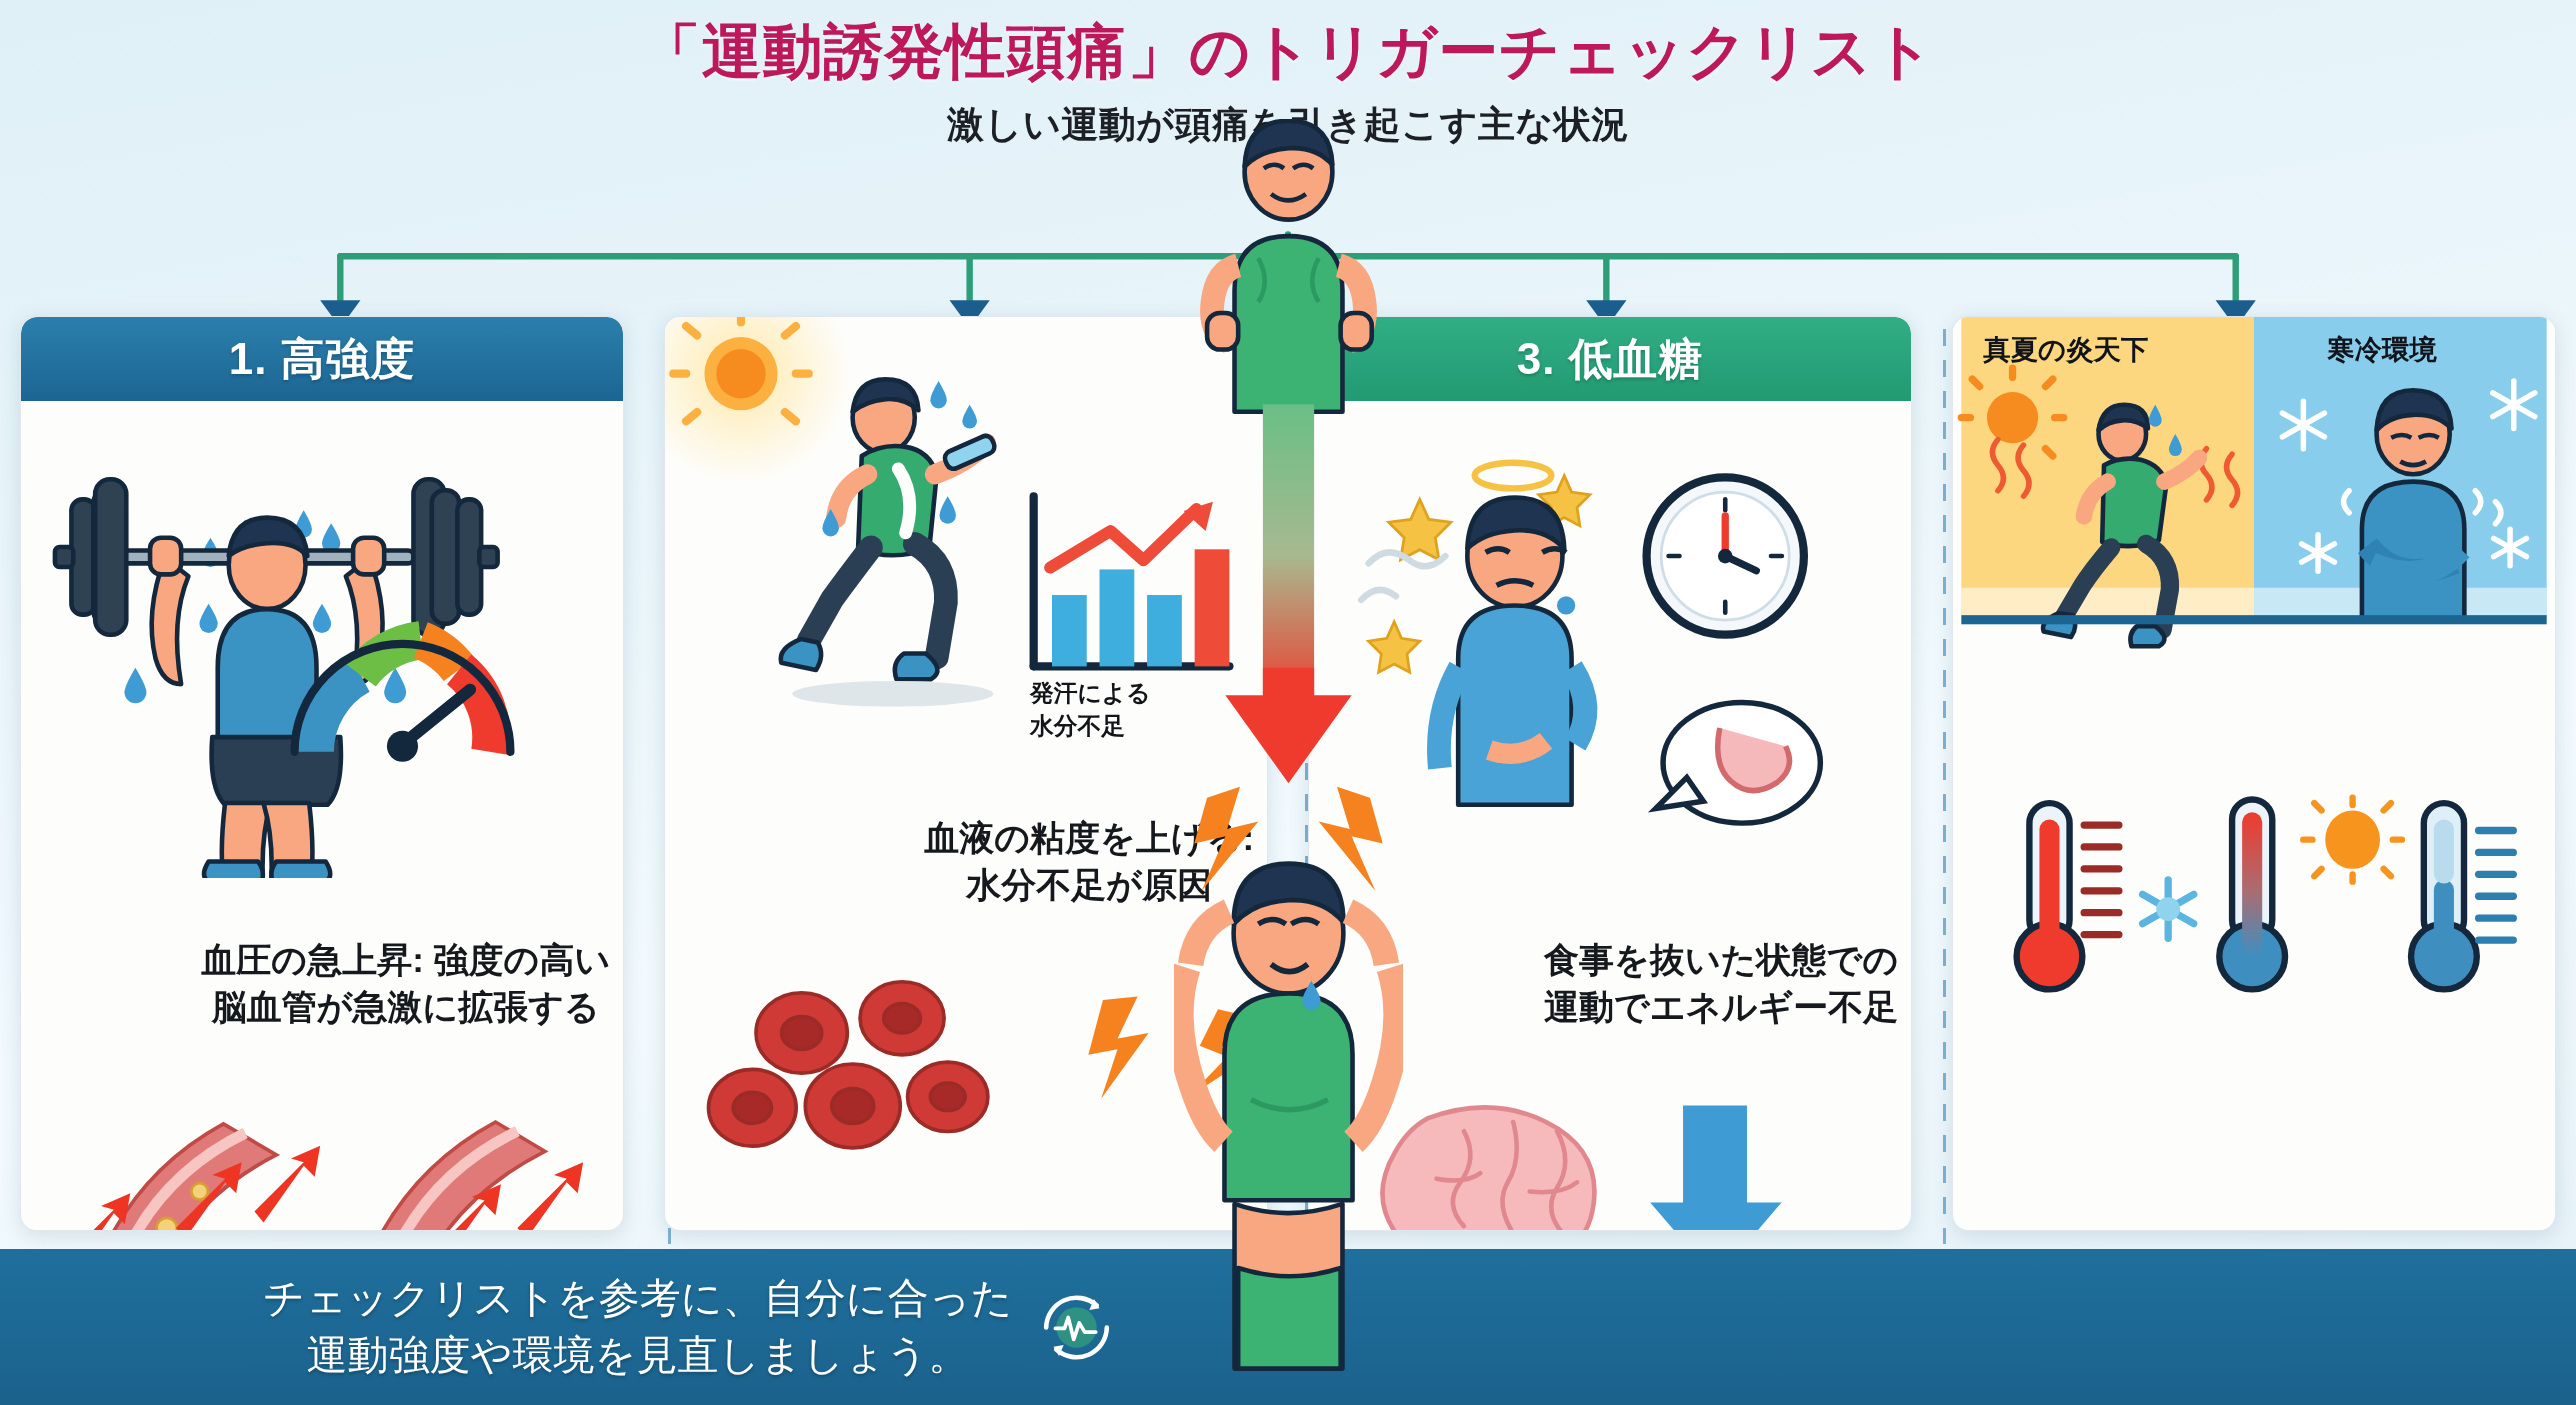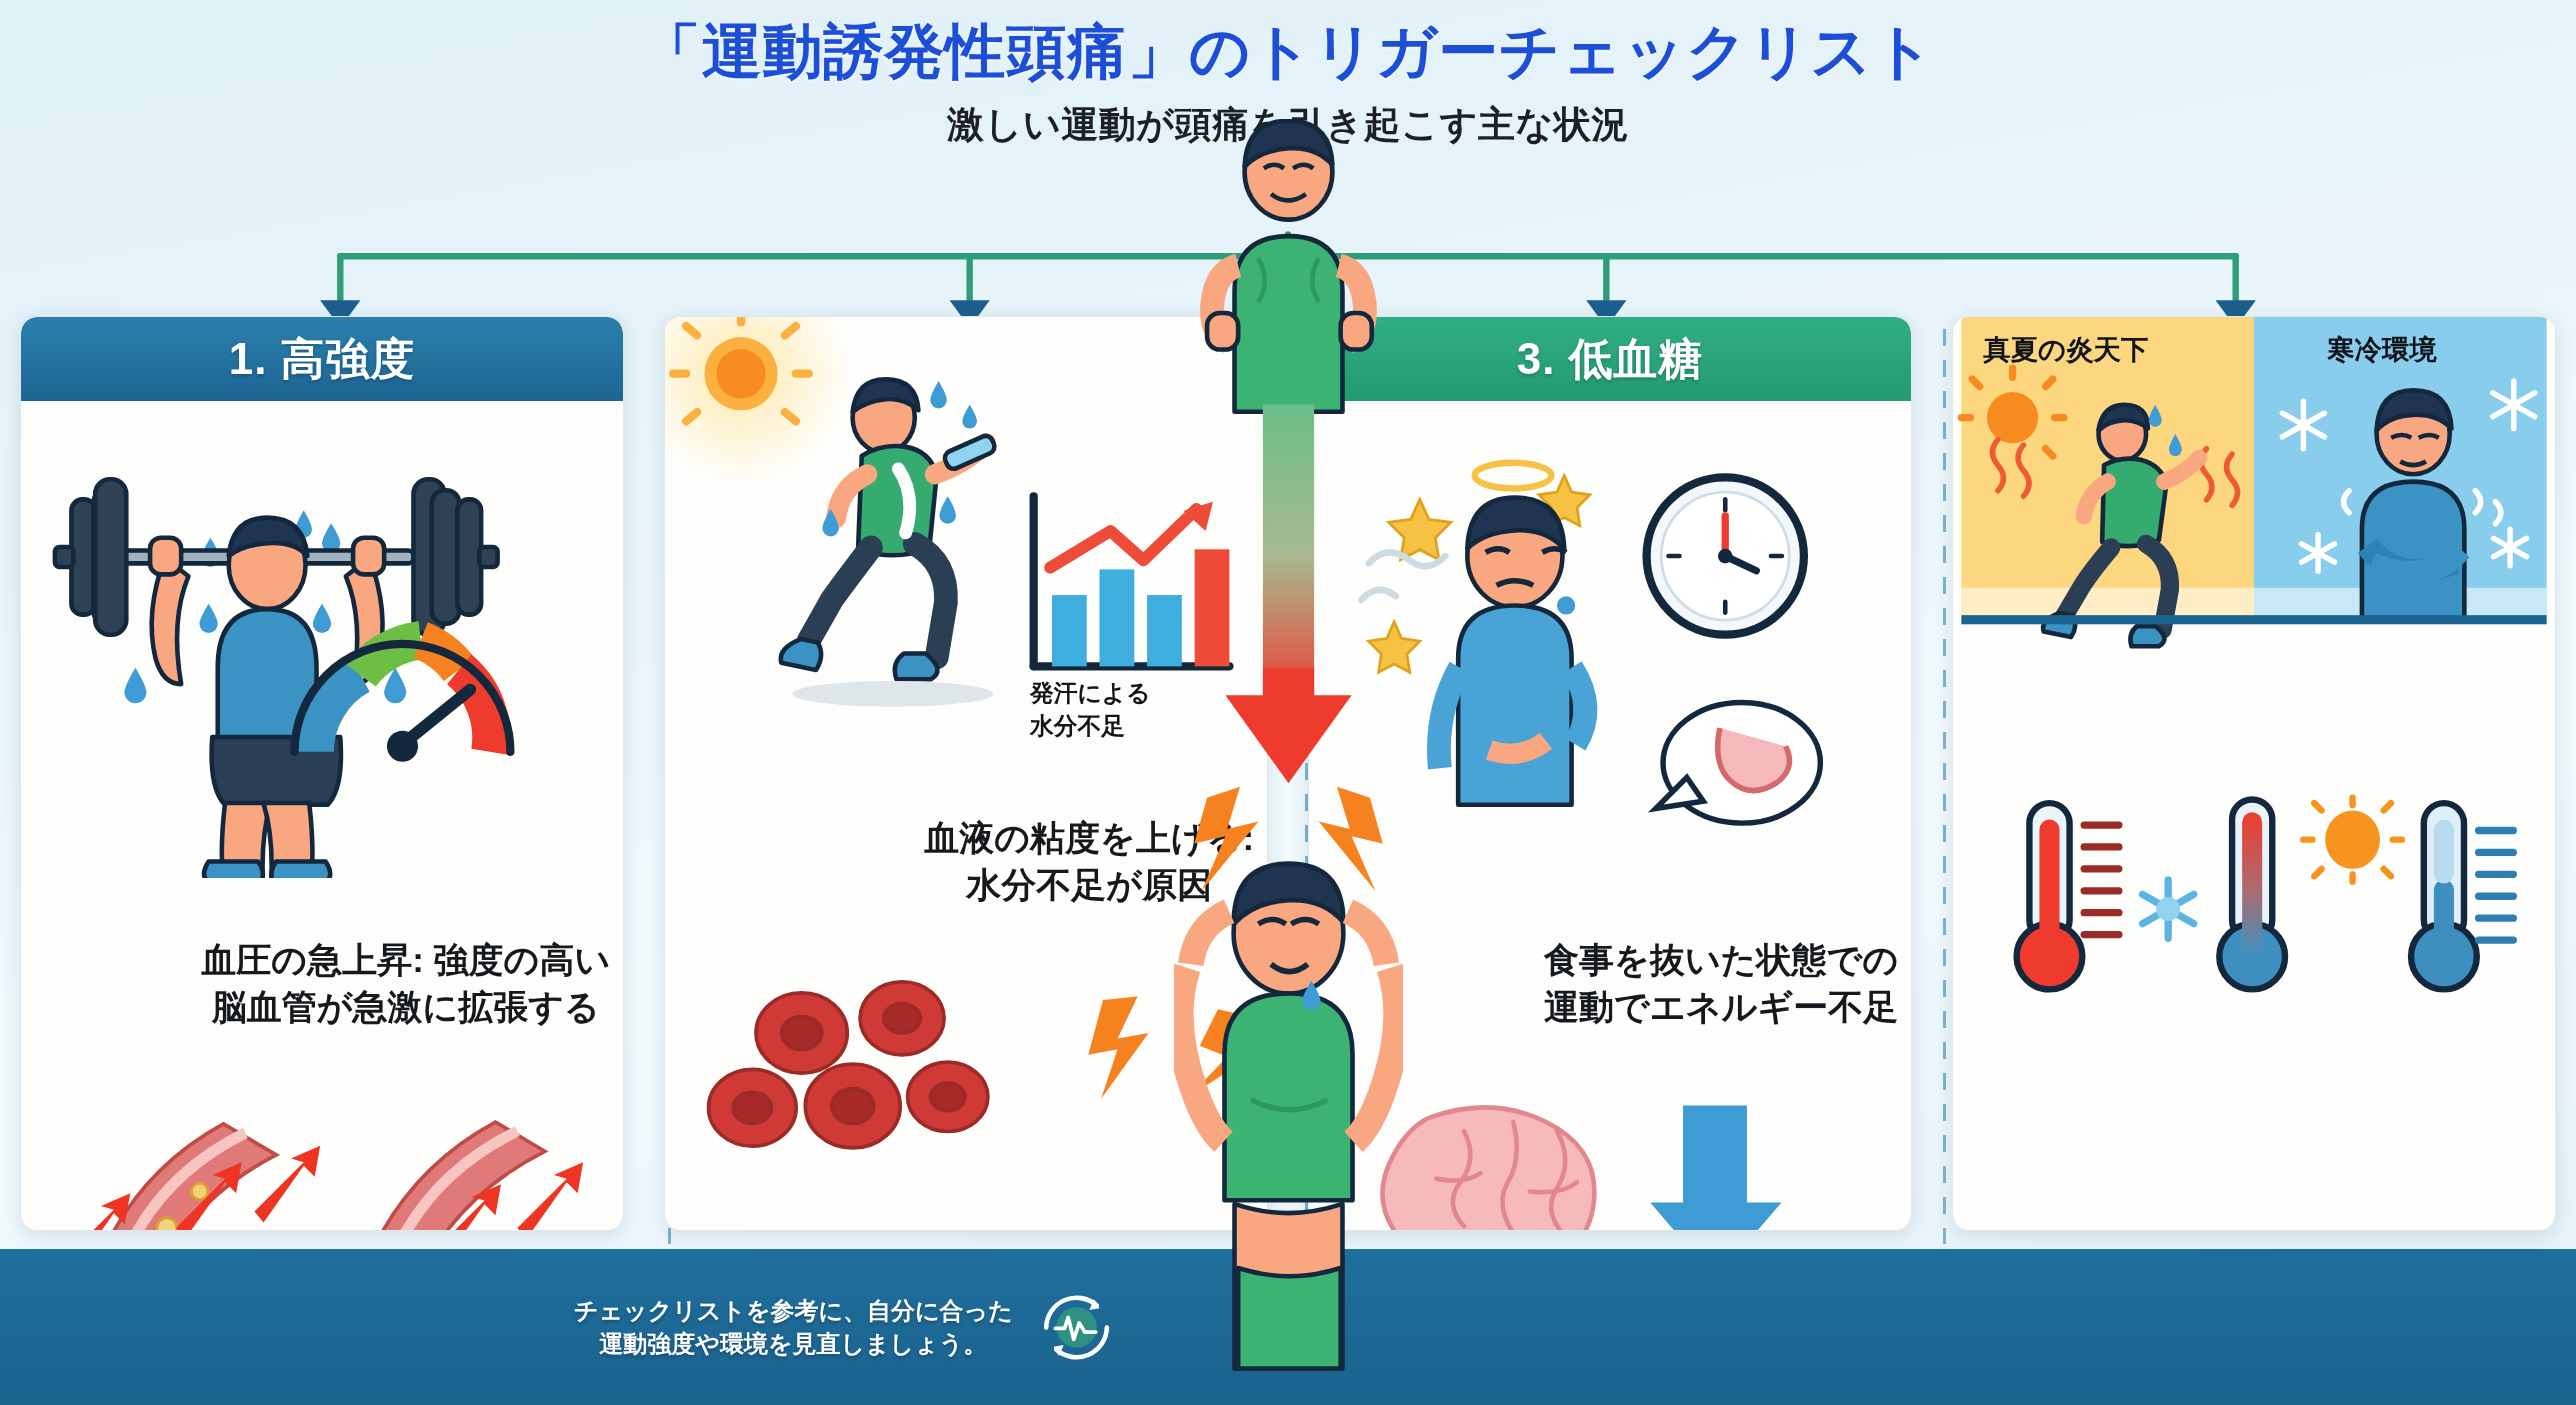--- a/index.html
+++ b/index.html
@@ -9,21 +9,21 @@
     overflow: hidden;
   }
   body {
     background: linear-gradient(170deg, #dff0f7 0%, #e9f5fa 35%, #f2fafd 60%, #e4f1f8 100%);
     position: relative;
   }
 
   
   .header { position: absolute; top: 0; left: 0; width: 2576px; height: 229px; text-align: center; }
   .title {
-    font-size: 60px; font-weight: 700; color: #1d4ed8; letter-spacing: 0.9px;
+    font-size: 60px; font-weight: 700; color: #be185d; letter-spacing: 0.9px;
     padding-top: 16.5px; line-height: 1.18; white-space: nowrap;
     text-shadow: 0 1.8px 2.7px rgba(255,255,255,0.6);
   }
   .subtitle {
     font-size: 37px; font-weight: 700; color: #1c2026; letter-spacing: 0.5px;
     padding-top: 12.8px; white-space: nowrap;
   }
 
   
   .connectors { position: absolute; top: 227px; left: 0; width: 2576px; height: 119px; }
@@ -63,21 +63,21 @@
   
   .footer {
     position: absolute; bottom: 0; left: 0; width: 2576px; height: 156px;
     background: linear-gradient(180deg, #1f6f9c 0%, #1b628d 100%);
     display: flex; align-items: center; z-index: 20;
   }
   .footer-side { display: flex; align-items: center; gap: 24px; }
   .footer-left { width: 1134px; justify-content: flex-end; padding-right: 18.3px; }
   .footer-right { width: 1134px; justify-content: flex-start; padding-left: 18.3px; margin-left: auto; }
   .footer-text {
-    color: #ffffff; font-size: 24px; font-weight: 700; line-height: 1.38;
+    color: #ffffff; font-size: 41px; font-weight: 400; line-height: 1.38;
     white-space: pre-line; text-shadow: 0 1.8px 3.7px rgba(0,0,0,0.28);
   }
   .footer-left .footer-text { text-align: center; }
   .footer-right .footer-text { text-align: left; }
 
   
   .minilabel { font-size: 26px; font-weight: 700; color: #111418; line-height: 1.25; white-space: pre-line; }
   svg { display: block; }
 </style>
 </head>

